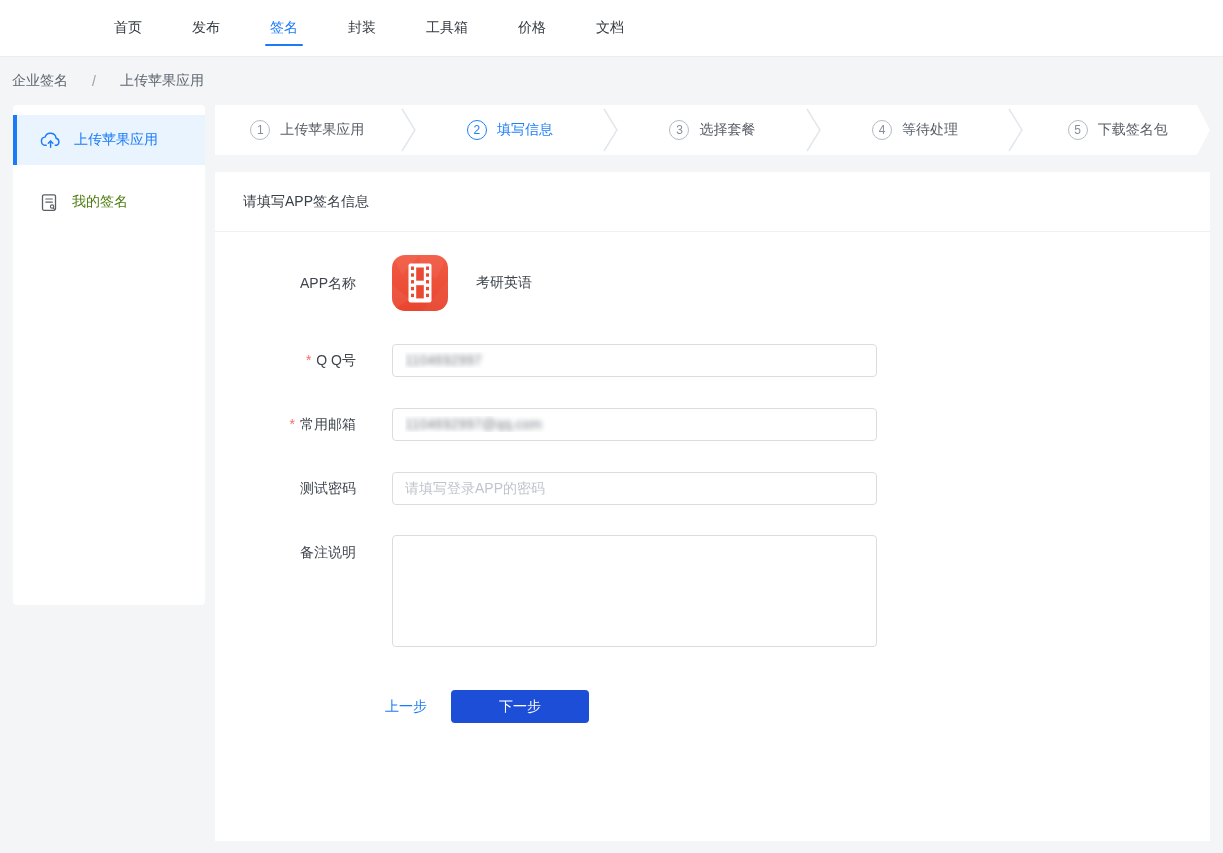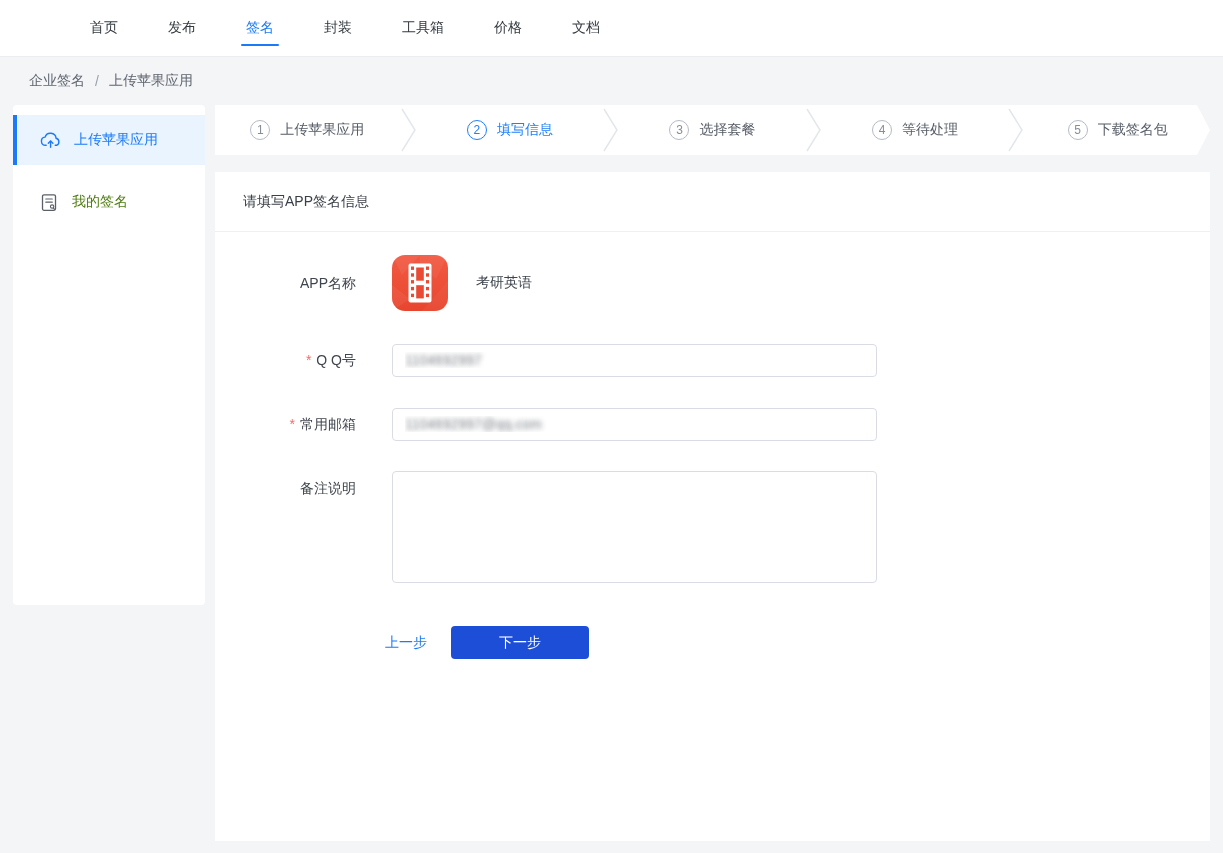--- a/index.html
+++ b/index.html
@@ -8,36 +8,36 @@
     background:#f4f5f7;
     font-family:"Liberation Sans","DejaVu Sans",sans-serif;
     position:relative;
     color:#3f454d;
   }
 
   
   .topnav {
     position:absolute; top:0; left:0; right:0; height:57px;
     background:#fff; border-bottom:1px solid #ebedf0;
-    display:flex; align-items:center; padding-left:90px; gap:50px;
+    display:flex; align-items:center; padding-left:114px; gap:50px;
   }
   .nav-item {
     font-size:14px; color:#333a40; cursor:pointer;
     position:relative; height:100%; display:flex; align-items:center;
   }
   .nav-item.active { color:#1a7af8; }
   .nav-item.active::after {
     content:""; position:absolute; left:-5px; right:-5px; bottom:10px;
     height:2px; background:#1a7af8; border-radius:1px;
   }
 
   
   .breadcrumb {
-    position:absolute; top:57px; left:29px; height:48px;
-    display:flex; align-items:center; gap:10px; font-size:14px; color:#5f6670;
+    position:absolute; top:57px; left:12px; height:48px;
+    display:flex; align-items:center; gap:24px; font-size:14px; color:#5f6670;
   }
   .crumb { cursor:pointer; }
   .crumb-sep { color:#9aa0a8; }
 
   
   .sidebar {
     position:absolute; left:13px; top:105px; width:192px; height:500px;
     background:#fff; border-radius:4px; padding-top:10px;
   }
   .side-item {
@@ -241,20 +241,26 @@
     </div>
 
     <div class="frow row-input">
       <div class="flabel required">常用邮箱</div>
       <div class="fctrl">
         <input class="tinput redacted" type="text" value="1104692997@qq.com" style="">
       </div>
     </div>
 
 
+    <div class="frow row-input">
+      <div class="flabel">测试密码</div>
+      <div class="fctrl">
+        <input class="tinput" type="text" placeholder="请填写登录APP的密码" style="">
+      </div>
+    </div>
 
     <div class="frow row-area">
       <div class="flabel">备注说明</div>
       <div class="fctrl">
         <textarea class="tinput" style=""></textarea>
       </div>
     </div>
 
     <div class="btn-row">
       <span class="link-prev">上一步</span>

